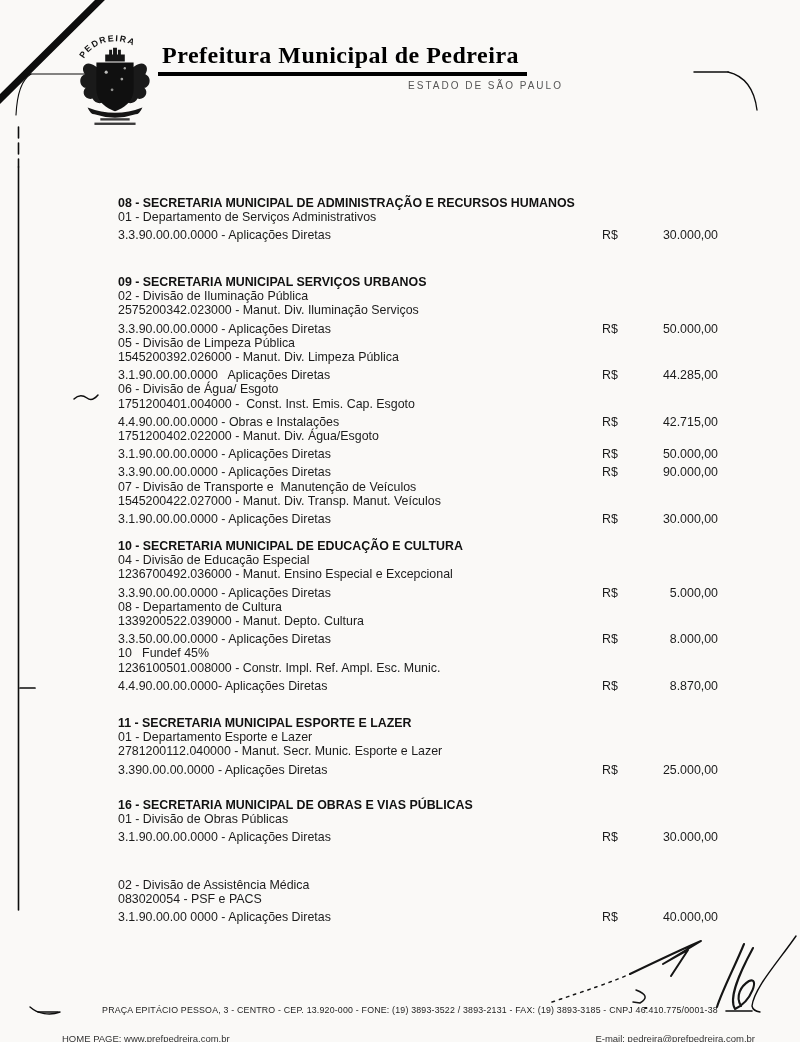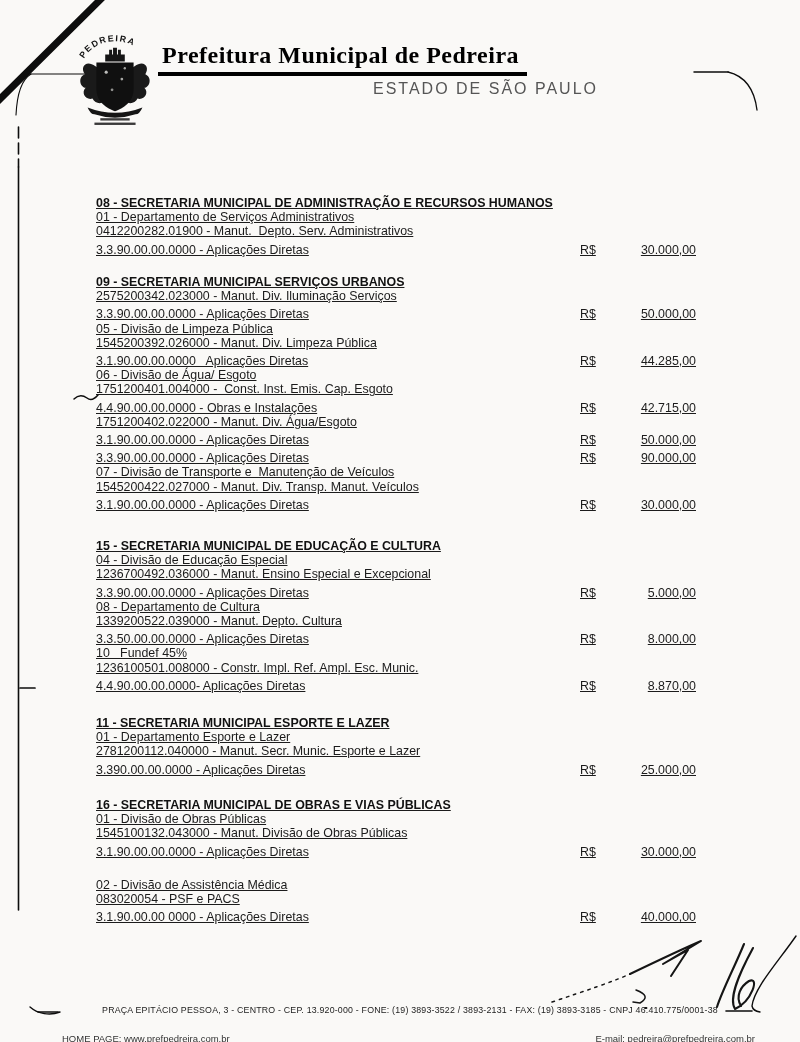--- a/index.html
+++ b/index.html
@@ -14,25 +14,25 @@
   .logo{position:absolute;left:66px;top:33px;width:98px;height:94px;z-index:2;}
   .title-block{position:absolute;left:158px;top:42px;width:545px;z-index:2;}
   .doc-title{
     display:inline-block;
     font-family:"Liberation Serif","DejaVu Serif",serif;
     font-weight:bold;font-size:24px;letter-spacing:.5px;color:#000;
     border-bottom:4px solid #000;padding:0 8px 3px 4px;white-space:nowrap;
   }
   .doc-subtitle{
     margin-top:4px;text-align:center;padding-left:110px;
-    font-size:16px;letter-spacing:2px;color:#555;white-space:nowrap;
+    font-size:10px;letter-spacing:2px;color:#555;white-space:nowrap;
   }
   
   .sections{position:absolute;left:0;top:0;width:800px;height:1042px;z-index:1;}
-  .section{position:absolute;left:96px;width:600px;text-decoration:underline;}
+  .section{position:absolute;left:118px;width:600px;}
   .line{white-space:pre;font-size:12.4px;line-height:14.2px;color:#1b1b1b;}
   .section-title{font-weight:bold;color:#111;}
   .row{display:flex;}
   .desc{flex:1;white-space:pre;}
   .cur{width:48px;}
   .amt{width:68px;text-align:right;}
   .has-amount{margin-top:4px;align-items:flex-end;}
   
   .footer-address{
     position:absolute;left:42px;right:22px;top:1005px;text-align:center;
@@ -75,62 +75,61 @@
 
   <div class="title-block">
     <div class="doc-title">Prefeitura Municipal de Pedreira</div>
     <div class="doc-subtitle">ESTADO DE SÃO PAULO</div>
   </div>
 
   <div class="sections">
       <div class="section" style="top: 196px;">
         <div class="line section-title">08 - SECRETARIA MUNICIPAL DE ADMINISTRAÇÃO E RECURSOS HUMANOS</div>
         <div class="line row"><span class="desc">01 - Departamento de Serviços Administrativos</span></div>
-        <div class="line row"><span class="desc">0412200282.01900 - Manut.  Depto. Serv. Administrativos</span></div>
         <div class="line row has-amount"><span class="desc">3.3.90.00.00.0000 - Aplicações Diretas</span><span class="cur">R$</span><span class="amt">30.000,00</span></div>
       </div>
       <div class="section" style="top: 275px;">
         <div class="line section-title">09 - SECRETARIA MUNICIPAL SERVIÇOS URBANOS</div>
+        <div class="line row"><span class="desc">02 - Divisão de Iluminação Pública</span></div>
         <div class="line row"><span class="desc">2575200342.023000 - Manut. Div. Iluminação Serviços</span></div>
         <div class="line row has-amount"><span class="desc">3.3.90.00.00.0000 - Aplicações Diretas</span><span class="cur">R$</span><span class="amt">50.000,00</span></div>
         <div class="line row"><span class="desc">05 - Divisão de Limpeza Pública</span></div>
         <div class="line row"><span class="desc">1545200392.026000 - Manut. Div. Limpeza Pública</span></div>
         <div class="line row has-amount"><span class="desc">3.1.90.00.00.0000   Aplicações Diretas</span><span class="cur">R$</span><span class="amt">44.285,00</span></div>
         <div class="line row"><span class="desc">06 - Divisão de Água/ Esgoto</span></div>
         <div class="line row"><span class="desc">1751200401.004000 -  Const. Inst. Emis. Cap. Esgoto</span></div>
         <div class="line row has-amount"><span class="desc">4.4.90.00.00.0000 - Obras e Instalações</span><span class="cur">R$</span><span class="amt">42.715,00</span></div>
         <div class="line row"><span class="desc">1751200402.022000 - Manut. Div. Água/Esgoto</span></div>
         <div class="line row has-amount"><span class="desc">3.1.90.00.00.0000 - Aplicações Diretas</span><span class="cur">R$</span><span class="amt">50.000,00</span></div>
         <div class="line row has-amount"><span class="desc">3.3.90.00.00.0000 - Aplicações Diretas</span><span class="cur">R$</span><span class="amt">90.000,00</span></div>
         <div class="line row"><span class="desc">07 - Divisão de Transporte e  Manutenção de Veículos</span></div>
         <div class="line row"><span class="desc">1545200422.027000 - Manut. Div. Transp. Manut. Veículos</span></div>
         <div class="line row has-amount"><span class="desc">3.1.90.00.00.0000 - Aplicações Diretas</span><span class="cur">R$</span><span class="amt">30.000,00</span></div>
       </div>
       <div class="section" style="top: 539px;">
-        <div class="line section-title">15 - SECRETARIA MUNICIPAL DE EDUCAÇÃO E CULTURA</div>
+        <div class="line section-title">10 - SECRETARIA MUNICIPAL DE EDUCAÇÃO E CULTURA</div>
         <div class="line row"><span class="desc">04 - Divisão de Educação Especial</span></div>
         <div class="line row"><span class="desc">1236700492.036000 - Manut. Ensino Especial e Excepcional</span></div>
         <div class="line row has-amount"><span class="desc">3.3.90.00.00.0000 - Aplicações Diretas</span><span class="cur">R$</span><span class="amt">5.000,00</span></div>
         <div class="line row"><span class="desc">08 - Departamento de Cultura</span></div>
         <div class="line row"><span class="desc">1339200522.039000 - Manut. Depto. Cultura</span></div>
         <div class="line row has-amount"><span class="desc">3.3.50.00.00.0000 - Aplicações Diretas</span><span class="cur">R$</span><span class="amt">8.000,00</span></div>
         <div class="line row"><span class="desc">10   Fundef 45%</span></div>
         <div class="line row"><span class="desc">1236100501.008000 - Constr. Impl. Ref. Ampl. Esc. Munic.</span></div>
         <div class="line row has-amount"><span class="desc">4.4.90.00.00.0000- Aplicações Diretas</span><span class="cur">R$</span><span class="amt">8.870,00</span></div>
       </div>
       <div class="section" style="top: 716px;">
         <div class="line section-title">11 - SECRETARIA MUNICIPAL ESPORTE E LAZER</div>
         <div class="line row"><span class="desc">01 - Departamento Esporte e Lazer</span></div>
         <div class="line row"><span class="desc">2781200112.040000 - Manut. Secr. Munic. Esporte e Lazer</span></div>
         <div class="line row has-amount"><span class="desc">3.390.00.00.0000 - Aplicações Diretas</span><span class="cur">R$</span><span class="amt">25.000,00</span></div>
       </div>
       <div class="section" style="top: 798px;">
         <div class="line section-title">16 - SECRETARIA MUNICIPAL DE OBRAS E VIAS PÚBLICAS</div>
         <div class="line row"><span class="desc">01 - Divisão de Obras Públicas</span></div>
-        <div class="line row"><span class="desc">1545100132.043000 - Manut. Divisão de Obras Públicas</span></div>
         <div class="line row has-amount"><span class="desc">3.1.90.00.00.0000 - Aplicações Diretas</span><span class="cur">R$</span><span class="amt">30.000,00</span></div>
       </div>
       <div class="section" style="top: 878px;">
         <div class="line row"><span class="desc">02 - Divisão de Assistência Médica</span></div>
         <div class="line row"><span class="desc">083020054 - PSF e PACS</span></div>
         <div class="line row has-amount"><span class="desc">3.1.90.00.00 0000 - Aplicações Diretas</span><span class="cur">R$</span><span class="amt">40.000,00</span></div>
       </div>
     </div>
 
   <div class="footer-address">PRAÇA EPITÁCIO PESSOA, 3 - CENTRO - CEP. 13.920-000 - FONE: (19) 3893-3522 / 3893-2131 - FAX: (19) 3893-3185 - CNPJ 46.410.775/0001-38</div>

